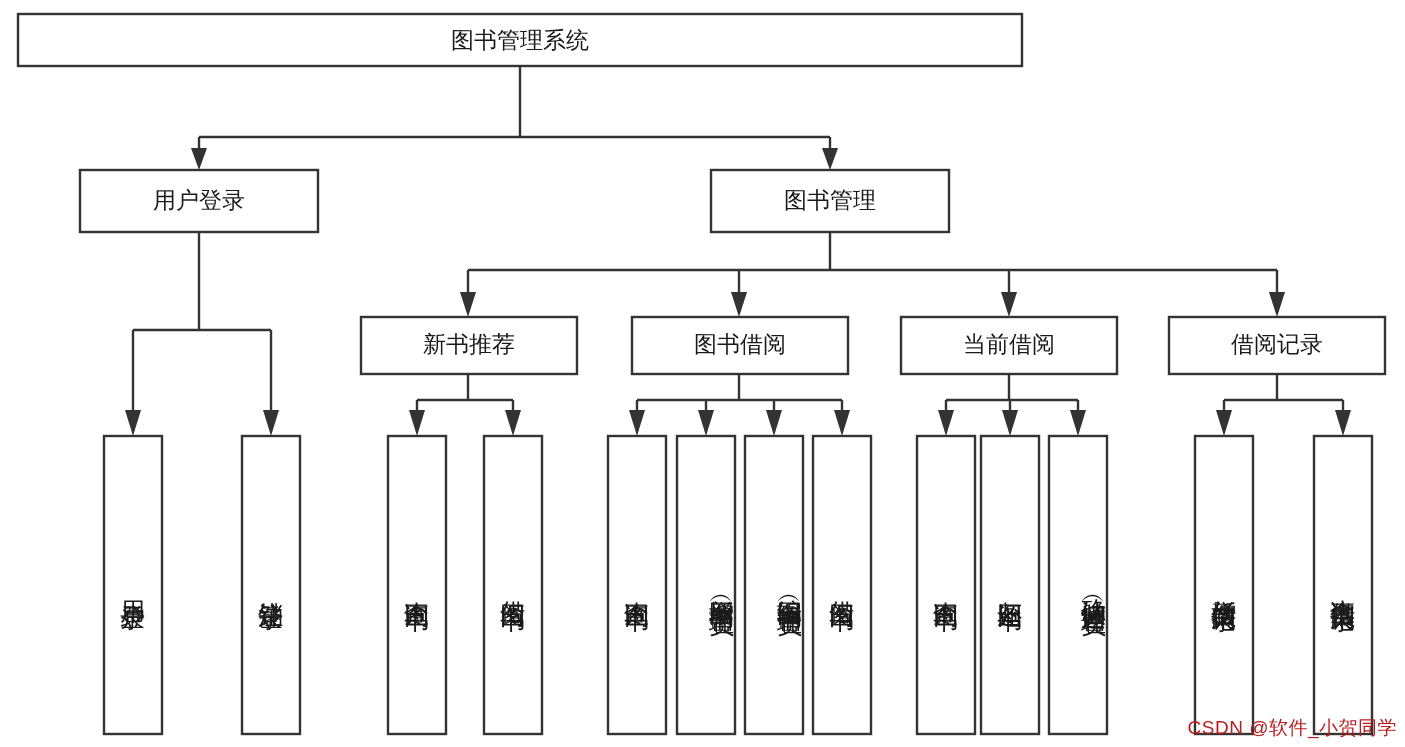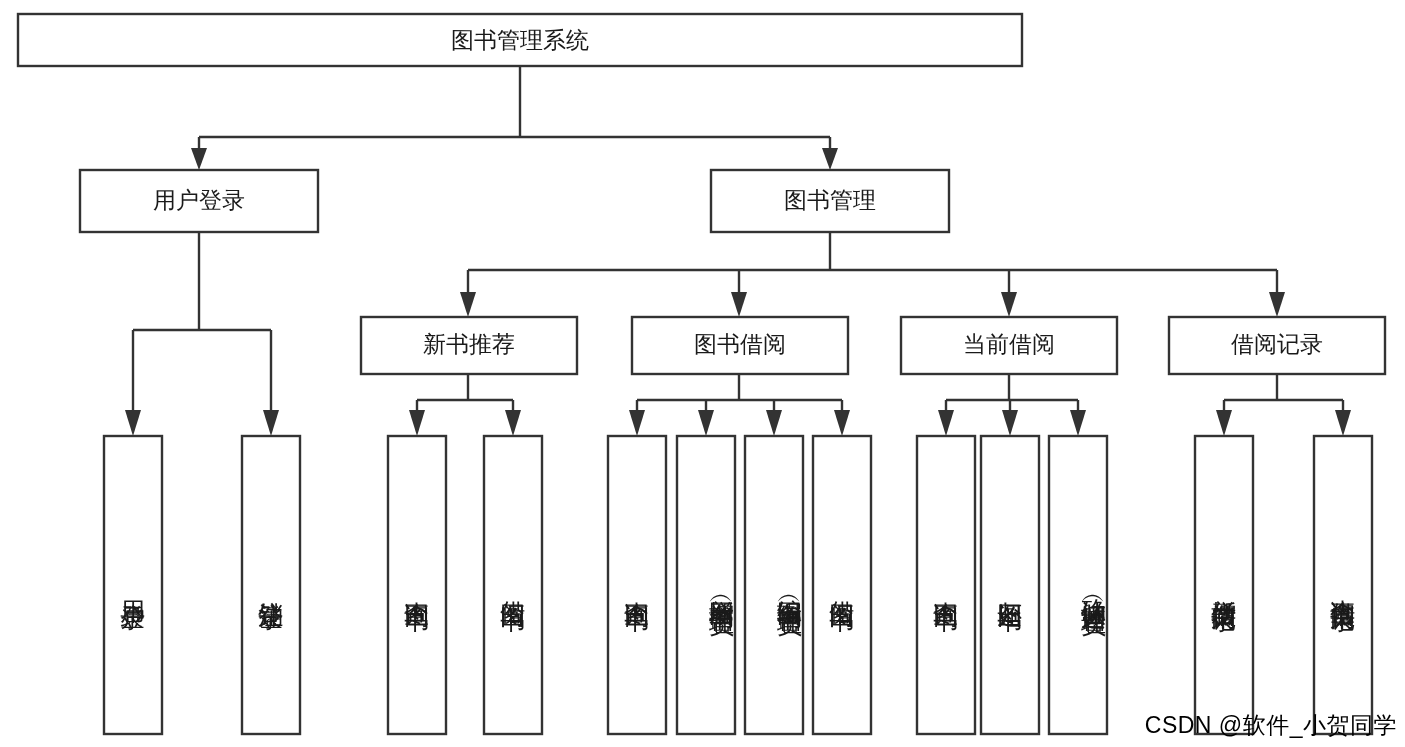--- a/index.html
+++ b/index.html
@@ -64,22 +64,22 @@
     justify-content: center;
     text-align: center;
     white-space: nowrap;
     user-select: none;
   }
   .watermark {
     position: absolute;
     right: 8px;
     bottom: 6px;
     font-family: "Liberation Sans", "DejaVu Sans", sans-serif;
-    font-size: 23px;
-    color: #000000;
+    font-size: 19px;
+    color: #b91c1c;
     letter-spacing: 0.5px;
     white-space: nowrap;
   }
 </style>
 </head>
 <body>
 
 <div id="diagram-root">
 
   <svg class="diagram-svg" viewBox="0 0 1405 747" xmlns="http://www.w3.org/2000/svg">

